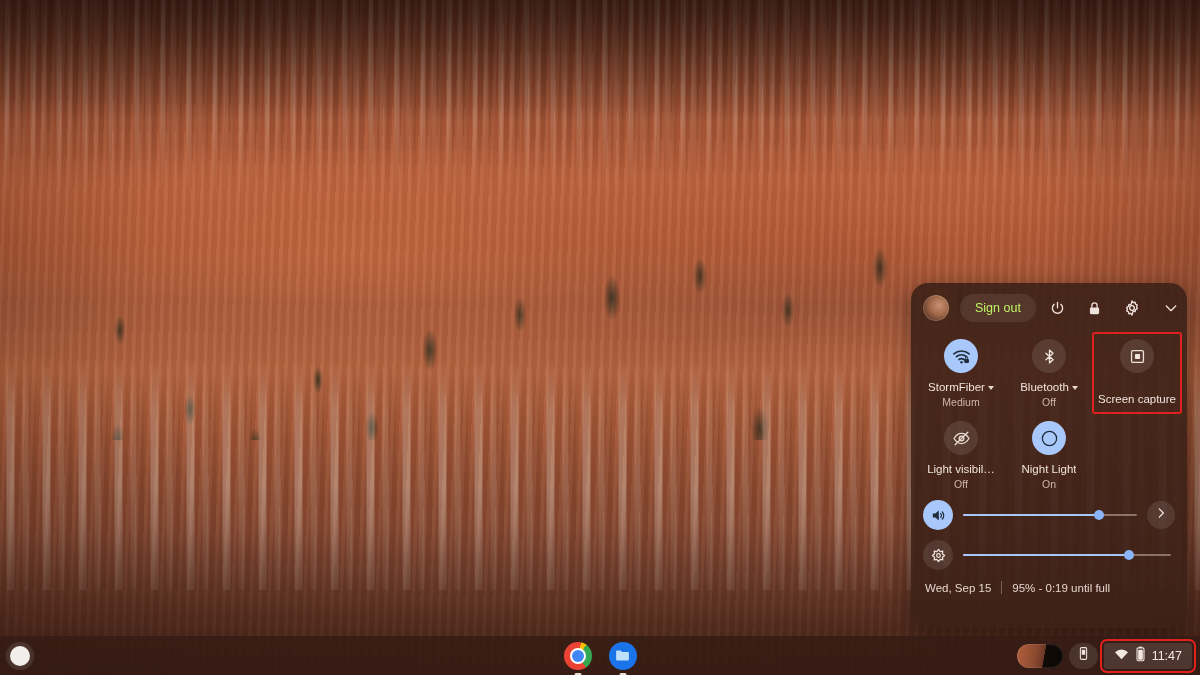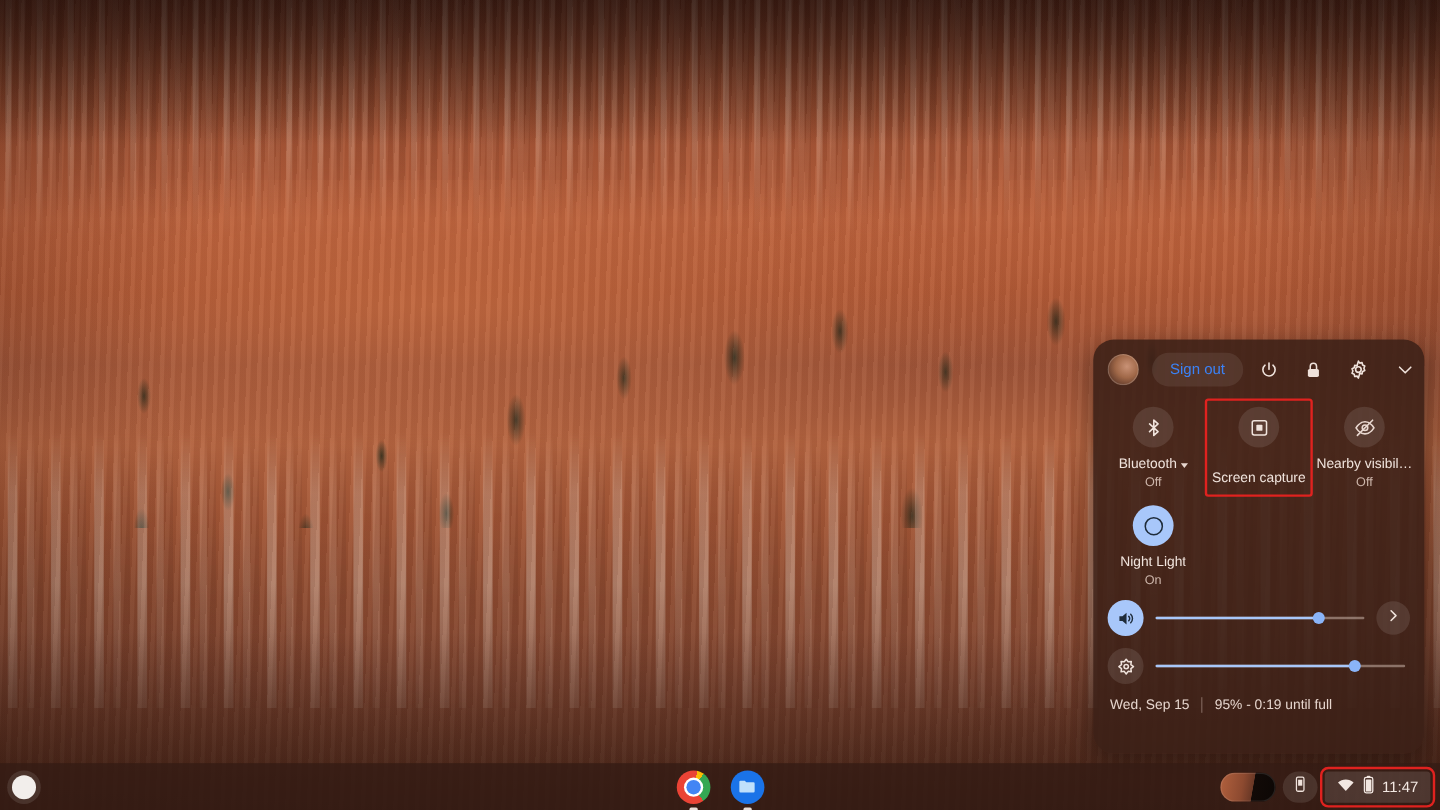--- a/index.html
+++ b/index.html
@@ -130,21 +130,21 @@
       linear-gradient(135deg, #5d8d96 0%, #3d6b74 100%);
     box-shadow: inset 0 0 0 1px rgba(255,255,255,0.18);
     flex: 0 0 auto;
   }
   .sign-out-btn {
     height: 28px;
     margin-left: 9px;
     padding: 0 15px;
     border-radius: 14px;
     background: rgba(255,255,255,0.08);
-    color: #3b82f6;
+    color: #bef264;
     font-size: 12.5px;
     display: flex; align-items: center;
     cursor: pointer;
     white-space: nowrap;
   }
   .hdr-icon {
     width: 30px; height: 30px;
     margin-left: 5px;
     border-radius: 50%;
     display: flex; align-items: center; justify-content: center;
@@ -424,20 +424,37 @@
         <span>
           <svg width="16" height="16" viewBox="0 0 24 24" fill="none" stroke="#efe2db" stroke-width="2" stroke-linecap="round" stroke-linejoin="round">
             <path d="M5 9 L12 16 L19 9"></path>
           </svg>
         </span>
       </div>
     </div>
 
     <div class="qs-tiles">
 
+      <div class="tile">
+        <div class="tile-icon on">
+          <svg width="19" height="19" viewBox="0 0 24 24" fill="none">
+            <path d="M2.3 8.6 a15 15 0 0 1 19.4 0" stroke="#1f2c3a" stroke-width="2.1" stroke-linecap="round"></path>
+            <path d="M5.6 12.2 a10 10 0 0 1 12.8 0" stroke="#1f2c3a" stroke-width="2.1" stroke-linecap="round"></path>
+            <path d="M8.9 15.8 a5.2 5.2 0 0 1 6.2 0" stroke="#1f2c3a" stroke-width="2.1" stroke-linecap="round"></path>
+            <circle cx="12" cy="19.2" r="1.5" fill="#1f2c3a"></circle>
+            <rect x="15.4" y="15.1" width="6" height="5" rx="1" fill="#1f2c3a"></rect>
+            <path d="M17 15.1 v-1.4 a1.4 1.4 0 0 1 2.8 0 v1.4" stroke="#1f2c3a" stroke-width="1.2" fill="none"></path>
+          </svg>
+        </div>
+        <div class="tile-label">
+          <span>StormFiber</span>
+          <span class="caret"></span>
+        </div>
+        <div class="tile-sub">Medium</div>
+      </div>
 
       <div class="tile">
         <div class="tile-icon">
           <svg width="17" height="17" viewBox="0 0 24 24" fill="none" stroke="#f0e3dc" stroke-width="1.9" stroke-linecap="round" stroke-linejoin="round">
             <path d="M7 7.5 L17 16.5 L12 21 V3 L17 7.5 L7 16.5"></path>
           </svg>
         </div>
         <div class="tile-label">
           <span>Bluetooth</span>
           <span class="caret"></span>
@@ -457,21 +474,21 @@
       </div>
 
       <div class="tile">
         <div class="tile-icon">
           <svg width="19" height="19" viewBox="0 0 24 24" fill="none" stroke="#e9d8d0" stroke-width="1.7" stroke-linecap="round">
             <path d="M2.6 12 S6.4 5.6 12 5.6 S21.4 12 21.4 12 S17.6 18.4 12 18.4 S2.6 12 2.6 12Z"></path>
             <circle cx="12" cy="12" r="2.9"></circle>
             <path d="M4 20 L20 4"></path>
           </svg>
         </div>
-        <div class="tile-label">Nearby visibil…</div>
+        <div class="tile-label">Light visibil…</div>
         <div class="tile-sub">Off</div>
       </div>
 
       <div class="tile">
         <div class="tile-icon on">
           <svg width="19" height="19" viewBox="0 0 24 24">
             <path d="M15.4 3.2 a9.4 9.4 0 0 0 0 17.6 A9.4 9.4 0 0 1 15.4 3.2Z" fill="#1f2c3a"></path>
             <circle cx="12" cy="12" r="9" fill="none" stroke="#1f2c3a" stroke-width="1.6"></circle>
           </svg>
         </div>

